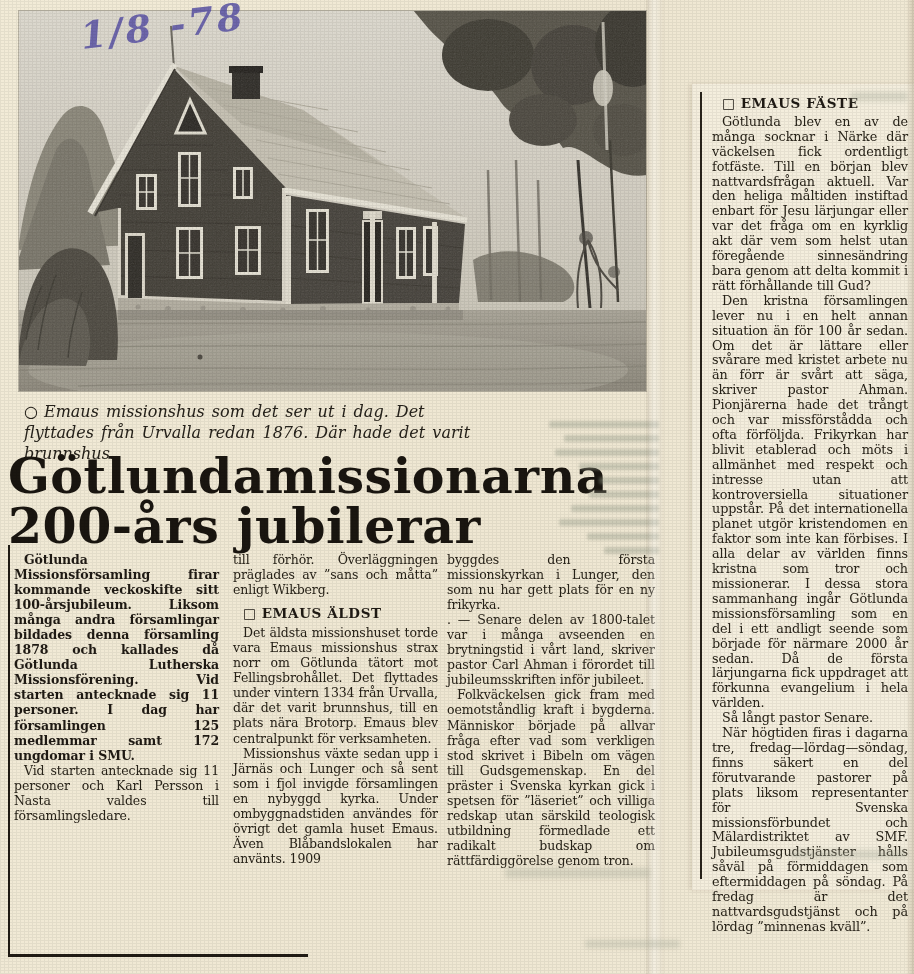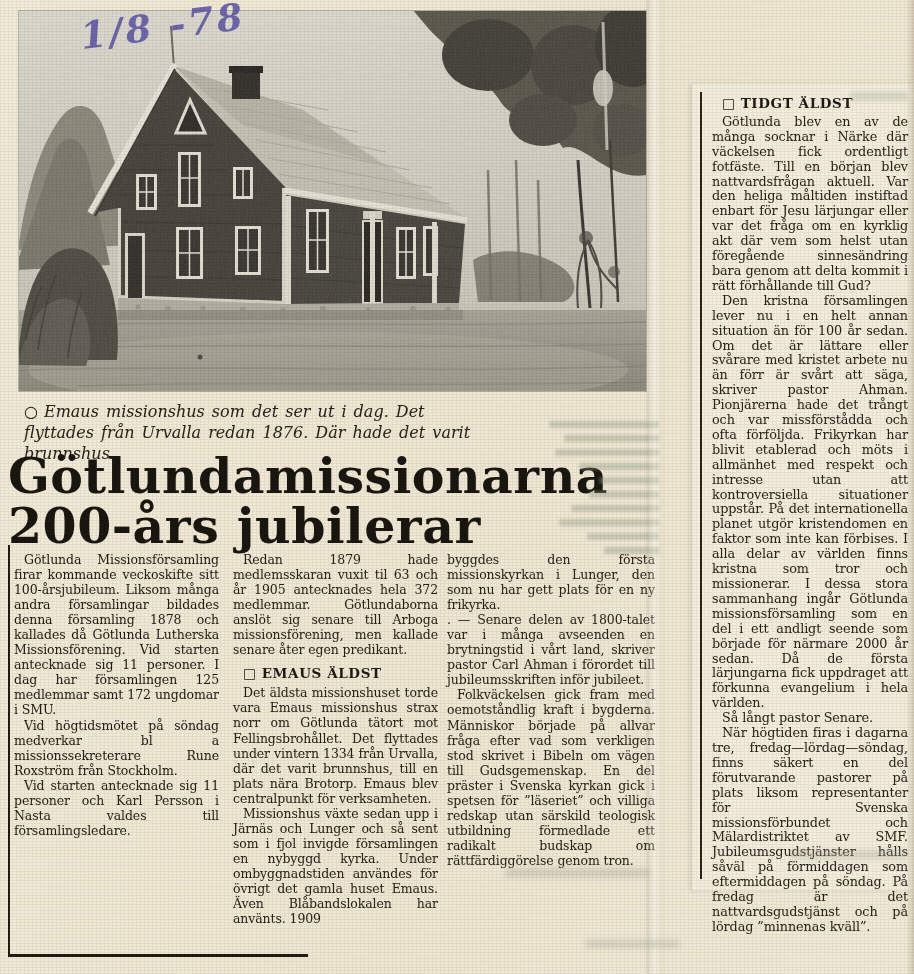--- a/index.html
+++ b/index.html
@@ -18,21 +18,21 @@
   .cap-bullet{font-style:normal;margin-right:6px;}
   
   .headline{position:absolute;left:8px;top:451px;margin:0;font-size:49px;line-height:50px;
         font-weight:bold;color:#1a1610;letter-spacing:.5px;white-space:nowrap;}
   
   .col{position:absolute;top:552px;width:205px;font-size:12.5px;line-height:15.05px;
         text-align:justify;letter-spacing:-.1px;color:#272218;}
   .col1{left:14px;} .col2{left:233px;} .col3{left:447px;width:208px;}
   .col p,.sidebar p{margin:0;}
   .indent{text-indent:10px;}
-  .lead{font-weight:normal;color:#1f1a14;}
+  .lead{font-weight:bold;color:#1f1a14;}
   .subhead{font-size:13.5px;font-weight:bold;letter-spacing:.6px;margin:9px 0 4px 0;text-indent:10px;color:#1f1a14;}
   
   .sidebar-strip{position:absolute;left:692px;top:84px;width:222px;height:806px;background:#f4eedd;
         box-shadow:-2px 0 4px rgba(110,95,70,.18);}
   .sidebar{position:absolute;left:712px;top:96px;width:196px;font-size:12.8px;line-height:14.9px;
         text-align:justify;letter-spacing:-.1px;color:#272218;}
   .sidebar .subhead{margin:0 0 4px 0;}
   
   .rule{position:absolute;background:#211c15;}
   .rule-v-left{left:8px;top:545px;width:2px;height:411px;}
@@ -237,42 +237,41 @@
     <div class="gl" style="width:60px"></div>
       <div class="gl" style="width:70px"></div>
     <div class="gl" style="width:88px"></div>
       <div class="gl" style="width:100px"></div>
     <div class="gl" style="width:72px"></div>
       <div class="gl" style="width:55px"></div>
   </div>
 
   <div class="col col1">
     <p class="lead indent">Götlunda Missionsförsamling firar kommande veckoskifte sitt 100-årsjubileum. Liksom många andra församlingar bildades denna församling 1878 och kallades då Götlunda Lutherska Missionsförening. Vid starten antecknade sig 11 personer. I dag har församlingen 125 medlemmar samt 172 ungdomar i SMU.</p>
-    <p class="lead indent">Vid högtidsmötet på söndag medverkar bl a missionssekreterare Rune Roxström från Stockholm.</p>
     <p class="indent">Vid starten antecknade sig 11 personer och Karl Persson i Nasta valdes till församlingsledare.</p>
 
   </div>
 
   <div class="col col2">
-    <p class="indent">Redan 1879 hade medlemsskaran vuxit til 63 och år 1905 antecknades hela 372 medlemmar. Götlundaborna anslöt sig senare till Arboga missionsförening, men kallade senare åter egen predikant.</p>
+    <p>till förhör. Överläggningen präglades av ”sans och måtta” enligt Wikberg.</p>
     <h3 class="subhead">□ EMAUS ÄLDST</h3>
     <p class="indent">Det äldsta missionshuset torde vara Emaus missionshus strax norr om Götlunda tätort mot Fellingsbrohållet. Det flyttades under vintern 1334 från Urvalla, där det varit brunnshus, till en plats nära Brotorp. Emaus blev centralpunkt för verksamheten.</p>
     <p class="indent">Missionshus växte sedan upp i Järnäs och Lunger och så sent som i fjol invigde församlingen en nybyggd kyrka. Under ombyggnadstiden användes för övrigt det gamla huset Emaus. Även Blåbandslokalen har använts. 1909</p>
   </div>
 
   <div class="col col3">
     <p>byggdes den första missionskyrkan i Lunger, den som nu har gett plats för en ny frikyrka.</p>
     <p>. — Senare delen av 1800-talet var i många avseenden en brytningstid i vårt land, skriver pastor Carl Ahman i förordet till jubileumsskriften inför jubileet.</p>
     <p class="indent">Folkväckelsen gick fram med oemotståndlig kraft i bygderna. Människor började på allvar fråga efter vad som verkligen stod skrivet i Bibeln om vägen till Gudsgemenskap. En del präster i Svenska kyrkan gick i spetsen för ”läseriet” och villiga redskap utan särskild teologisk utbildning förmedlade ett radikalt budskap om rättfärdiggörelse genom tron.</p>
   </div>
 
   <div class="sidebar-strip"></div>
   <div class="rule rule-v-sidebar"></div>
   <div class="sidebar">
-    <h3 class="subhead">□ TIDGT ÄLDST</h3>
+    <h3 class="subhead">□ EMAUS FÄSTE</h3>
     <p class="indent">Götlunda blev en av de många socknar i Närke där väckelsen fick ordentligt fotfäste. Till en början blev nattvardsfrågan aktuell. Var den heliga måltiden instiftad enbart för Jesu lärjungar eller var det fråga om en kyrklig akt där vem som helst utan föregående sinnesändring bara genom att delta kommit i rätt förhållande till Gud?</p>
     <p class="indent">Den kristna församlingen lever nu i en helt annan situation än för 100 år sedan. Om det är lättare eller svårare med kristet arbete nu än förr är svårt att säga, skriver pastor Ahman. Pionjärerna hade det trångt och var missförstådda och ofta förföljda. Frikyrkan har blivit etablerad och möts i allmänhet med respekt och intresse utan att kontroversiella situationer uppstår. På det internationella planet utgör kristendomen en faktor som inte kan förbises. I alla delar av världen finns kristna som tror och missionerar. I dessa stora sammanhang ingår Götlunda missionsförsamling som en del i ett andligt seende som började för närmare 2000 år sedan. Då de första lärjungarna fick uppdraget att förkunna evangelium i hela världen.</p>
     <p class="indent">Så långt pastor Senare.</p>
     <p class="indent">När högtiden firas i dagarna tre, fredag—lördag—söndag, finns säkert en del förutvarande pastorer på plats liksom representanter för Svenska missionsförbundet och Mälardistriktet av SMF. Jubileumsgudstjänster hålls såväl på förmiddagen som eftermiddagen på söndag. På fredag är det nattvardsgudstjänst och på lördag ”minnenas kväll”.</p>
   </div>
 
   <div class="rule rule-v-left"></div>
   <div class="rule rule-h-bottom"></div>
 
   <div class="crease"></div>

